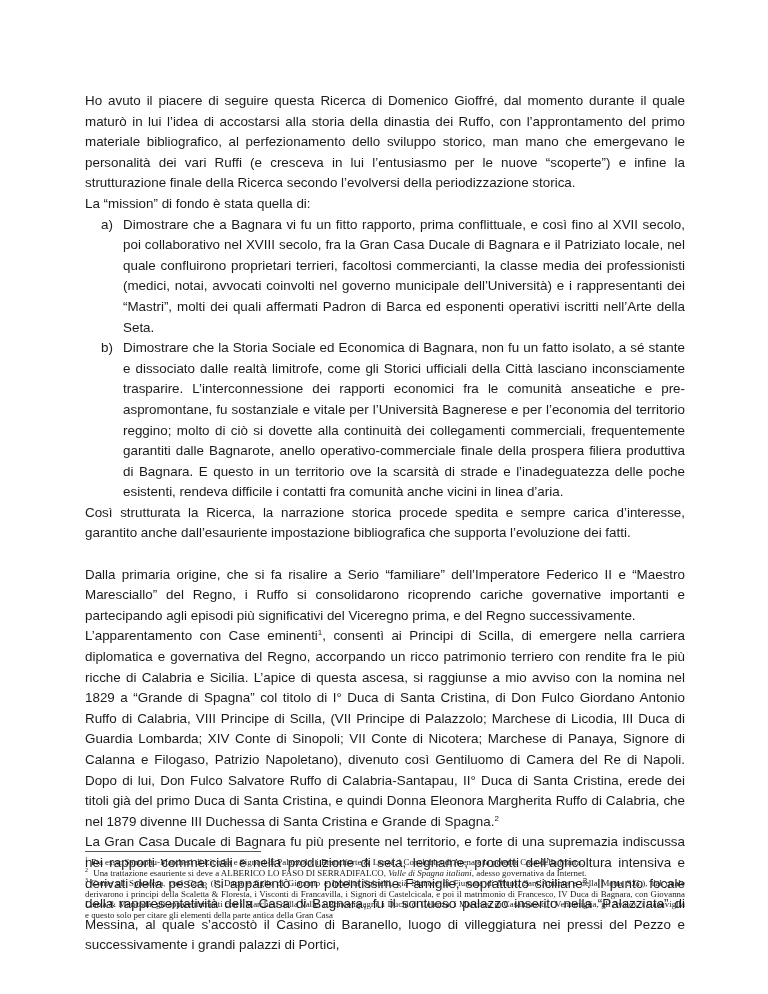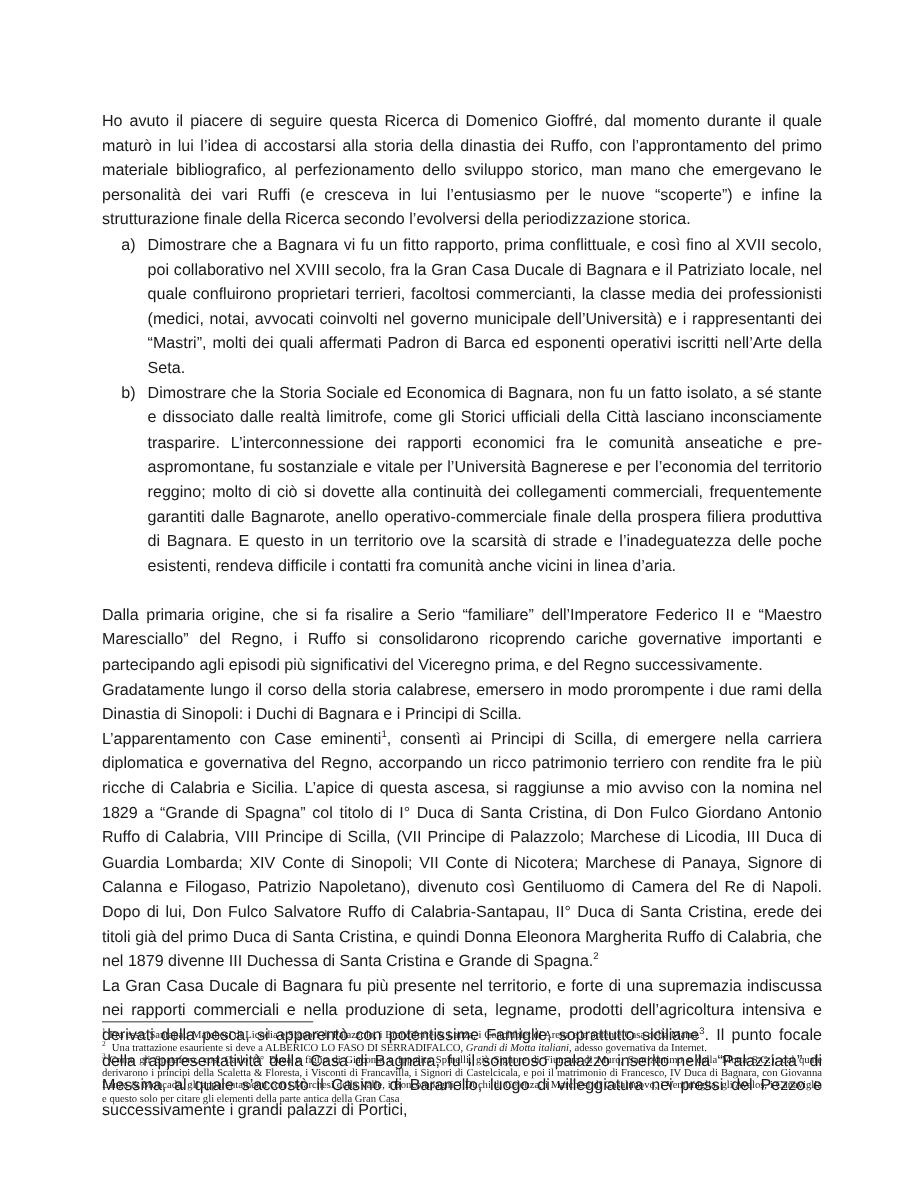--- a/index.html
+++ b/index.html
@@ -20,36 +20,37 @@
     font-family: "Liberation Serif", serif; font-size: 8.9px; line-height: 10.6px; color: #1a1a1a;
   }
   .footnotes div { text-align: justify; }
   .footnotes sup { font-size: 6px; margin-right: 3px; }
 </style>
 </head>
 <body>
 
 <div class="page">
   <p>Ho avuto il piacere di seguire questa Ricerca di Domenico Gioffré, dal momento durante il quale maturò in lui l’idea di accostarsi alla storia della dinastia dei Ruffo, con l’approntamento del primo materiale bibliografico, al perfezionamento dello sviluppo storico, man mano che emergevano le personalità dei vari Ruffi (e cresceva in lui l’entusiasmo per le nuove “scoperte”) e infine la strutturazione finale della Ricerca secondo l’evolversi della periodizzazione storica.</p>
+  <p>La “mission” di fondo è stata quella di:</p>
   <ol>
     <li>
       <span class="marker">a)</span>
       <span>Dimostrare che a Bagnara vi fu un fitto rapporto, prima conflittuale, e così fino al XVII secolo, poi collaborativo nel XVIII secolo, fra la Gran Casa Ducale di Bagnara e il Patriziato locale, nel quale confluirono proprietari terrieri, facoltosi commercianti, la classe media dei professionisti (medici, notai, avvocati coinvolti nel governo municipale dell’Università) e i rappresentanti dei “Mastri”, molti dei quali affermati Padron di Barca ed esponenti operativi iscritti nell’Arte della Seta.</span>
     </li>
     <li>
       <span class="marker">b)</span>
       <span>Dimostrare che la Storia Sociale ed Economica di Bagnara, non fu un fatto isolato, a sé stante e dissociato dalle realtà limitrofe, come gli Storici ufficiali della Città lasciano inconsciamente trasparire. L’interconnessione dei rapporti economici fra le comunità anseatiche e pre-aspromontane, fu sostanziale e vitale per l’Università Bagnerese e per l’economia del territorio reggino; molto di ciò si dovette alla continuità dei collegamenti commerciali, frequentemente garantiti dalle Bagnarote, anello operativo-commerciale finale della prospera filiera produttiva di Bagnara. E questo in un territorio ove la scarsità di strade e l’inadeguatezza delle poche esistenti, rendeva difficile i contatti fra comunità anche vicini in linea d’aria.</span>
     </li>
   </ol>
+  <p>Così strutturata la Ricerca, la narrazione storica procede spedita e sempre carica d’interesse, garantito anche dall’esauriente impostazione bibliografica che supporta l’evoluzione dei fatti.</p>
   <p class="blank"></p>
   <p>Dalla primaria origine, che si fa risalire a Serio “familiare” dell’Imperatore Federico II e “Maestro Maresciallo” del Regno, i Ruffo si consolidarono ricoprendo cariche governative importanti e partecipando agli episodi più significativi del Viceregno prima, e del Regno successivamente.</p>
-  <p>Gradatamente lungo il corso della storia calabrese, emersero in modo prorompente i due rami della Dinastia di Sinopoli: i Duchi di Bagnara e i Principi di Scilla.</p>
   <p><span>L’apparentamento con Case eminenti</span><sup>1</sup><span>, consentì ai Principi di Scilla, di emergere nella carriera diplomatica e governativa del Regno, accorpando un ricco patrimonio terriero con rendite fra le più ricche di Calabria e Sicilia. L’apice di questa ascesa, si raggiunse a mio avviso con la nomina nel 1829 a “Grande di Spagna” col titolo di I° Duca di Santa Cristina, di Don Fulco Giordano Antonio Ruffo di Calabria, VIII Principe di Scilla, (VII Principe di Palazzolo; Marchese di Licodia, III Duca di Guardia Lombarda; XIV Conte di Sinopoli; VII Conte di Nicotera; Marchese di Panaya, Signore di Calanna e Filogaso, Patrizio Napoletano), divenuto così Gentiluomo di Camera del Re di Napoli. Dopo di lui, Don Fulco Salvatore Ruffo di Calabria-Santapau, II° Duca di Santa Cristina, erede dei titoli già del primo Duca di Santa Cristina, e quindi Donna Eleonora Margherita Ruffo di Calabria, che nel 1879 divenne III Duchessa di Santa Cristina e Grande di Spagna.</span><sup>2</sup></p>
   <p><span>La Gran Casa Ducale di Bagnara fu più presente nel territorio, e forte di una supremazia indiscussa nei rapporti commerciali e nella produzione di seta, legname, prodotti dell’agricoltura intensiva e derivati della pesca, si apparentò con potentissime Famiglie, soprattutto siciliane</span><sup>3</sup><span>. Il punto focale della rappresentatività della Casa di Bagnara, fu il sontuoso palazzo inserito nella “Palazziata” di Messina, al quale s’accostò il Casino di Baranello, luogo di villeggiatura nei pressi del Pezzo e successivamente i grandi palazzi di Portici,</span></p>
 </div>
 
 <div class="fn-sep"></div>
 
 <div class="footnotes">
   <div><sup>1</sup><span>Fra esse: Santapau-Marchesi di Licodia e Signori di Palazzolo, i Branciforte &amp; Lanza, i Conclublet di Arena e la potente Casa della Marra.</span></div>
-  <div><sup>2</sup><span> Una trattazione esauriente si deve a ALBERICO LO FASO DI SERRADIFALCO, </span><i>Grandi di Motta italiani</i><span>, adesso governativa da Internet.</span></div>
+  <div><sup>2</sup><span> Una trattazione esauriente si deve a ALBERICO LO FASO DI SERRADIFALCO, </span><i>Valle di Spagna italiani</i><span>, adesso governativa da Internet.</span></div>
   <div><sup>3</sup><span>Come gli Spatafora, così Carlo (I° Duca e figlio di Giacomo e Ippolita Spinelli, già Signore di Fiumara di Muro, Sant’Antimo e della Motta S.G.), dal quale derivarono i principi della Scaletta &amp; Floresta, i Visconti di Francavilla, i Signori di Castelcicala, e poi il matrimonio di Francesco, IV Duca di Bagnara, con Giovanna Lanza &amp; Moncada, gli apparentamenti con i Marchesi della Valle, i Boncompagni, i Duchi di Celenza, i Marchesi di Casalnuovo, i Ventimiglia, gli Avalos, i Canaviglia e questo solo per citare gli elementi della parte antica della Gran Casa</span></div>
 </div>
 
 </body></html>

